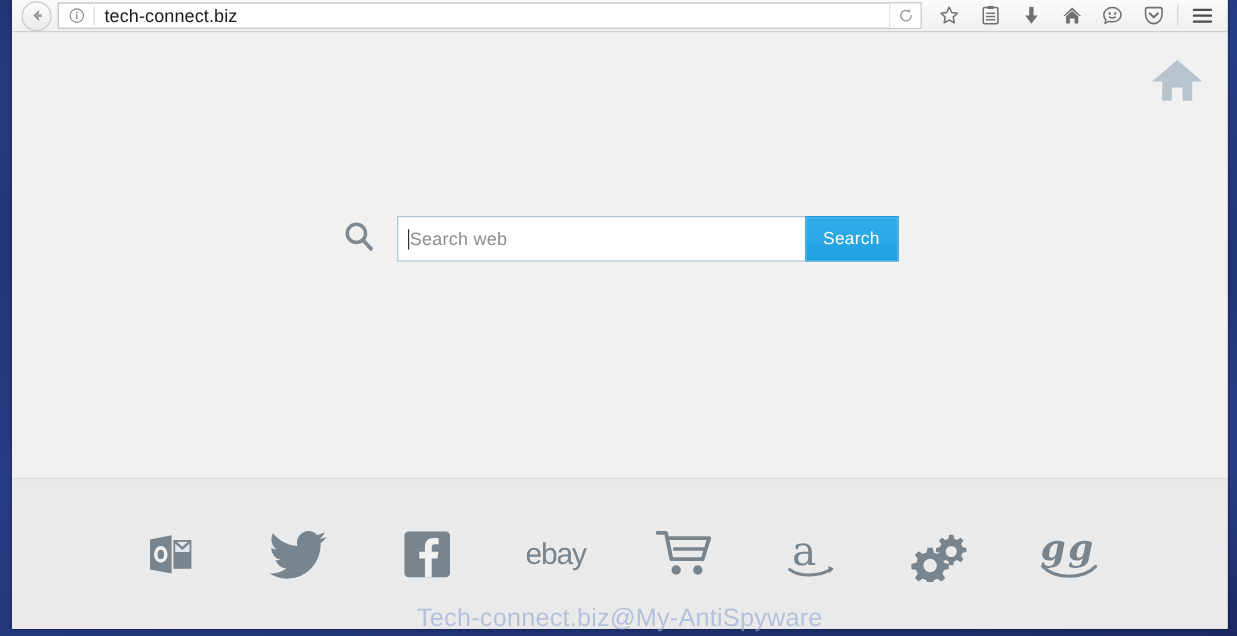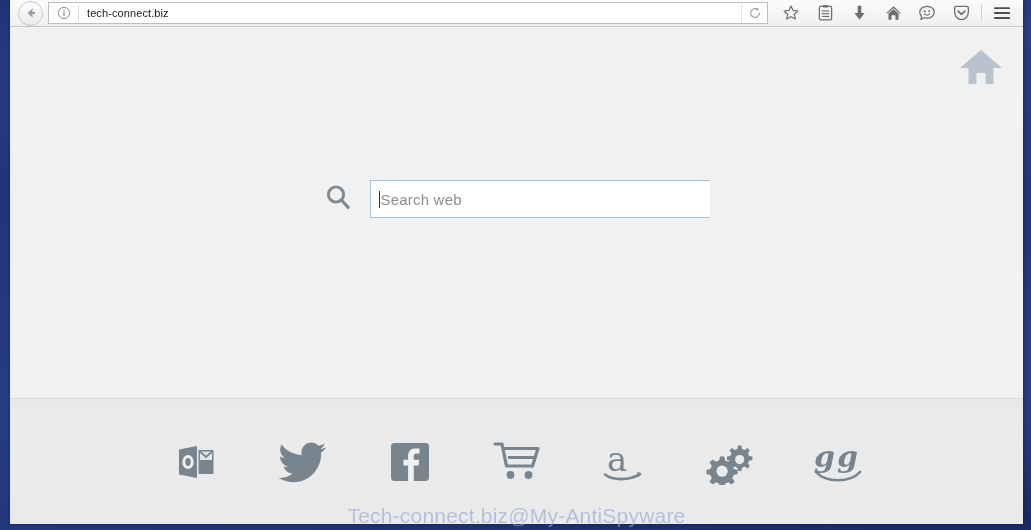--- a/index.html
+++ b/index.html
@@ -51,21 +51,21 @@
     display: flex; align-items: center;
     margin-right: 6px;
   }
   .identity-box {
     display: flex; align-items: center;
     padding: 0 7px 0 8px;
     border-right: 1px solid #d8d8d8;
     height: 16px;
   }
   .url-text {
-    font-size: 11px;
+    font-size: 15px;
     color: #1a1a1a;
     padding-left: 8px;
     letter-spacing: .1px;
     flex: 1 1 auto;
     white-space: nowrap; overflow: hidden;
   }
   .reload-box {
     width: 26px; height: 20px;
     border-left: 1px solid #e0e0e0;
     display: flex; align-items: center; justify-content: center;
@@ -259,20 +259,21 @@
           <circle cx="12" cy="11.5" r="7.6" fill="none" stroke="#7f8a93" stroke-width="2.9"></circle>
           <line x1="17.6" y1="17.2" x2="24.2" y2="24.4" stroke="#7f8a93" stroke-width="3.1" stroke-linecap="round"></line>
         </svg>
       </div>
 
       <div id="search-field">
         <div class="caret"></div>
         <span id="search-placeholder">Search web</span>
       </div>
 
+      <div id="search-button">Search</div>
     </div>
   </div>
 
   <div id="footer">
     <div id="footer-icons">
 
       <div class="site-icon">
         <svg width="48" height="48" viewBox="0 0 48 48">
           <path d="M7 11.5 L25 8 L25 40 L7 36.5 Z" fill="#78858f"></path>
           <ellipse cx="16" cy="24" rx="5.6" ry="7" fill="#f1f1f1"></ellipse>
@@ -289,20 +290,23 @@
         </svg>
       </div>
 
       <div class="site-icon">
         <svg width="44" height="44" viewBox="0 0 44 44">
           <rect x="3" y="3" width="38" height="38" rx="3.5" fill="#78858f"></rect>
           <path d="M25.8 41 L25.8 25.4 L30.6 25.4 L31.3 19.8 L25.8 19.8 L25.8 16.3 c0 -1.6 .5 -2.7 2.8 -2.7 L31.5 13.6 L31.5 8.6 c-.5 -.1 -2.3 -.2 -4.3 -.2 -4.2 0 -7.1 2.6 -7.1 7.3 L20.1 19.8 L15.4 19.8 L15.4 25.4 L20.1 25.4 L20.1 41 Z" fill="#f1f1f1"></path>
         </svg>
       </div>
 
+      <div class="site-icon">
+        <span class="ebay-text">ebay</span>
+      </div>
 
       <div class="site-icon">
         <svg width="52" height="46" viewBox="0 0 52 46">
           <path d="M4 5 L11 5 L15.5 27 L41 27" fill="none" stroke="#78858f" stroke-width="3.2" stroke-linecap="round" stroke-linejoin="round"></path>
           <path d="M12.5 9.5 L47 9.5 L41.5 27" fill="none" stroke="#78858f" stroke-width="3.2" stroke-linecap="round" stroke-linejoin="round"></path>
           <line x1="17" y1="18.5" x2="44" y2="18.5" stroke="#78858f" stroke-width="3"></line>
           <circle cx="19.5" cy="36" r="3.9" fill="#78858f"></circle>
           <circle cx="37.5" cy="36" r="3.9" fill="#78858f"></circle>
         </svg>
       </div>

